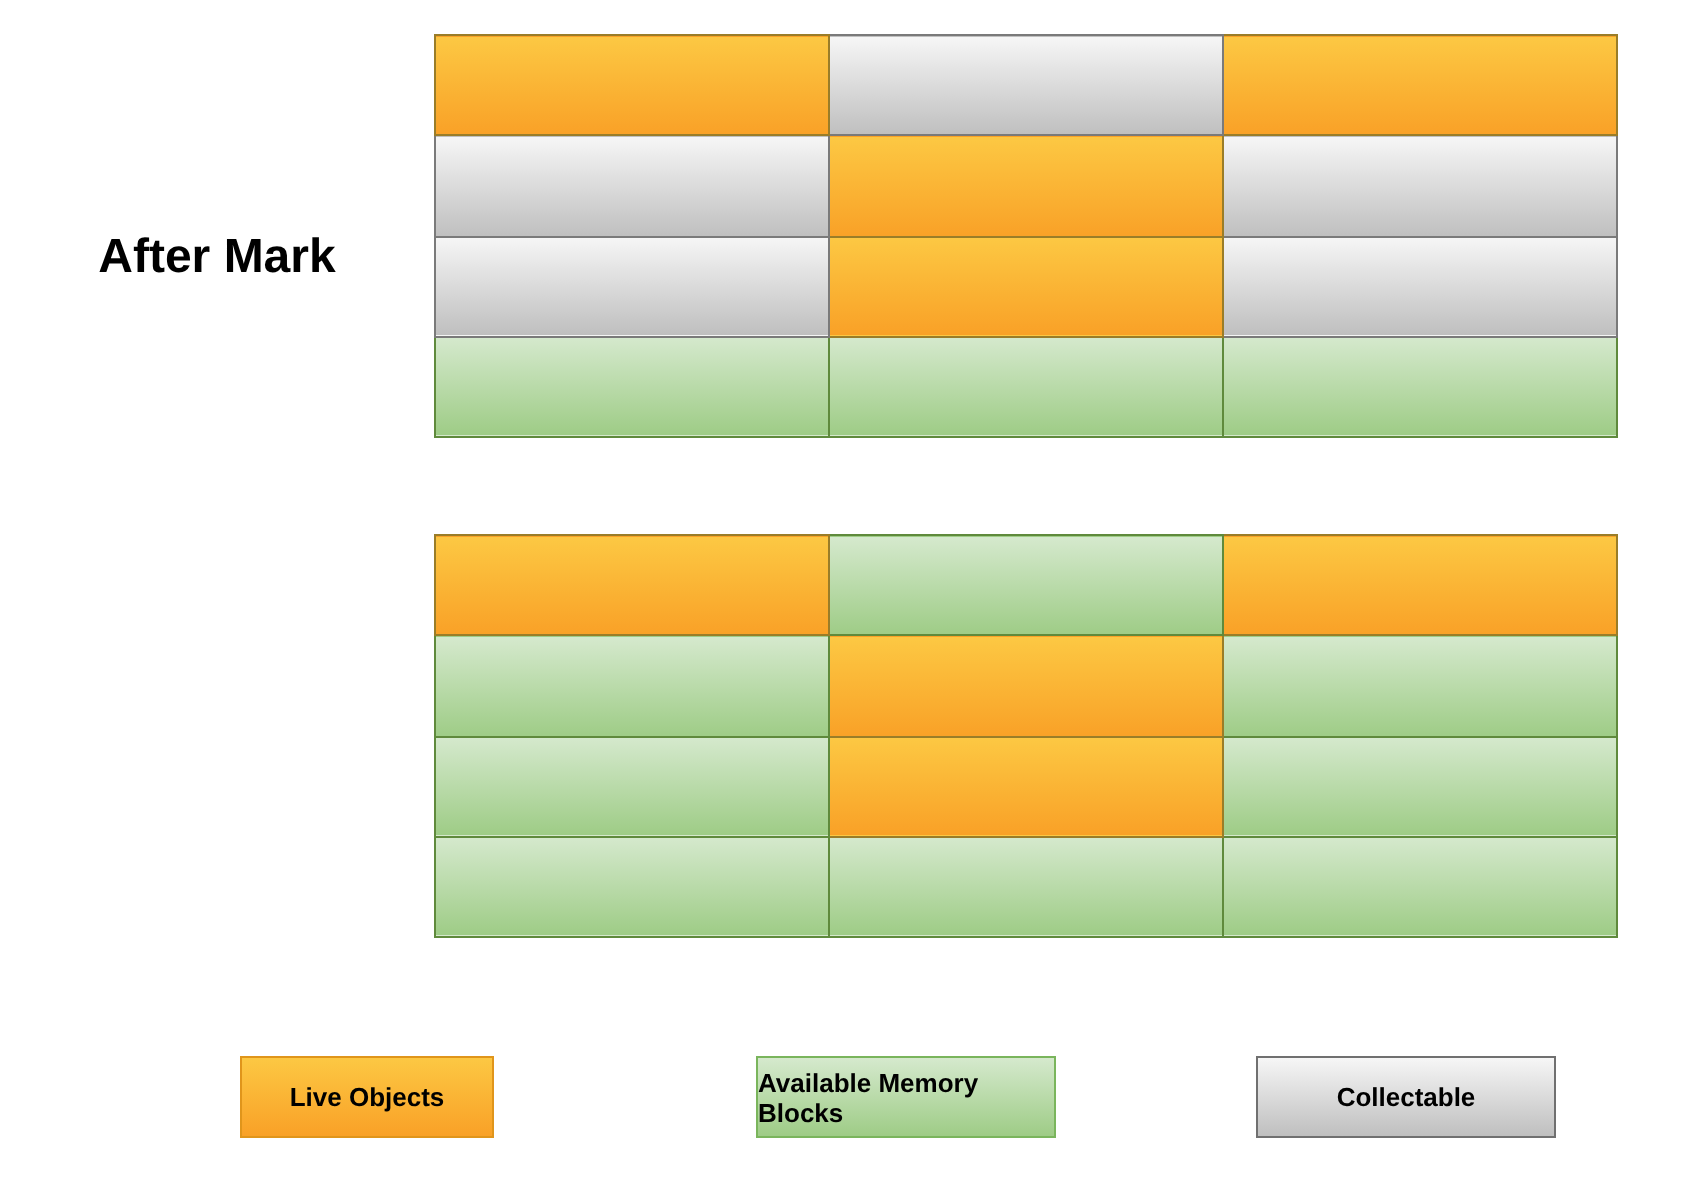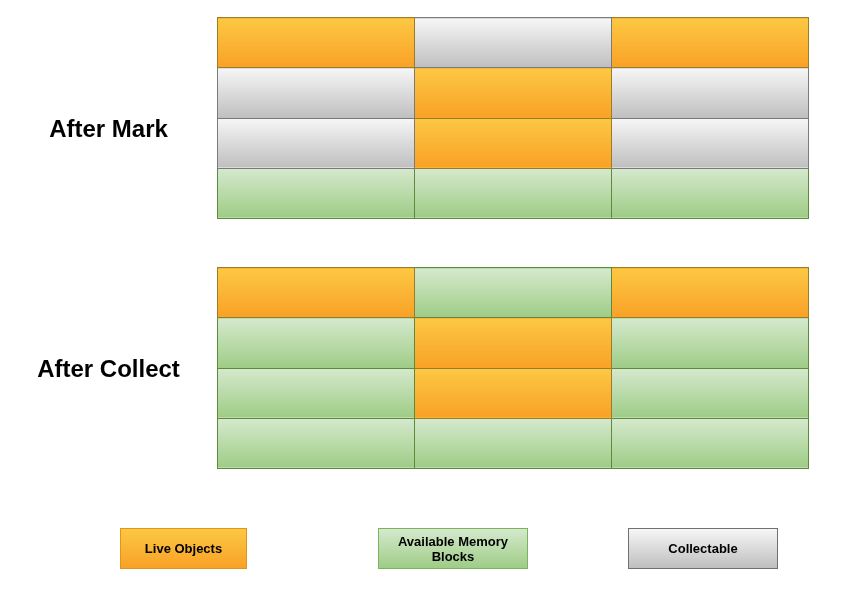--- a/index.html
+++ b/index.html
@@ -74,21 +74,20 @@
   }
   .legend-live {
     left: 120px; width: 127px;
     background-image: linear-gradient(180deg, var(--live-top, #FCC843), var(--live-bottom, #F9A127));
     border-color: var(--live-legend-stroke, #E0951B);
   }
   .legend-available {
     left: 378px; width: 150px;
     background-image: linear-gradient(180deg, var(--available-top, #D5E9CD), var(--available-bottom, #9ECC86));
     border-color: var(--available-legend-stroke, #7AB55C);
-    text-align: center;
   }
   .legend-collectable {
     left: 628px; width: 150px;
     background-image: linear-gradient(180deg, var(--collectable-top, #F6F6F6), var(--collectable-bottom, #BFBFBF));
     border-color: var(--collectable-legend-stroke, #707070);
   }
 </style>
 </head>
 <body>
 
@@ -112,21 +111,20 @@
         <div class="cell c-live"></div>
         <div class="cell c-collectable"></div>
       </div>
       <div class="grid-row">
         <div class="cell c-available"></div>
         <div class="cell c-available"></div>
         <div class="cell c-available"></div>
       </div>
     </div>
 
-  <div class="section-label label-collect">After Collect</div>
 
   <div class="memory-grid grid-collect">
       <div class="grid-row">
         <div class="cell c-live"></div>
         <div class="cell c-available"></div>
         <div class="cell c-live"></div>
       </div>
       <div class="grid-row">
         <div class="cell c-available"></div>
         <div class="cell c-live"></div>

